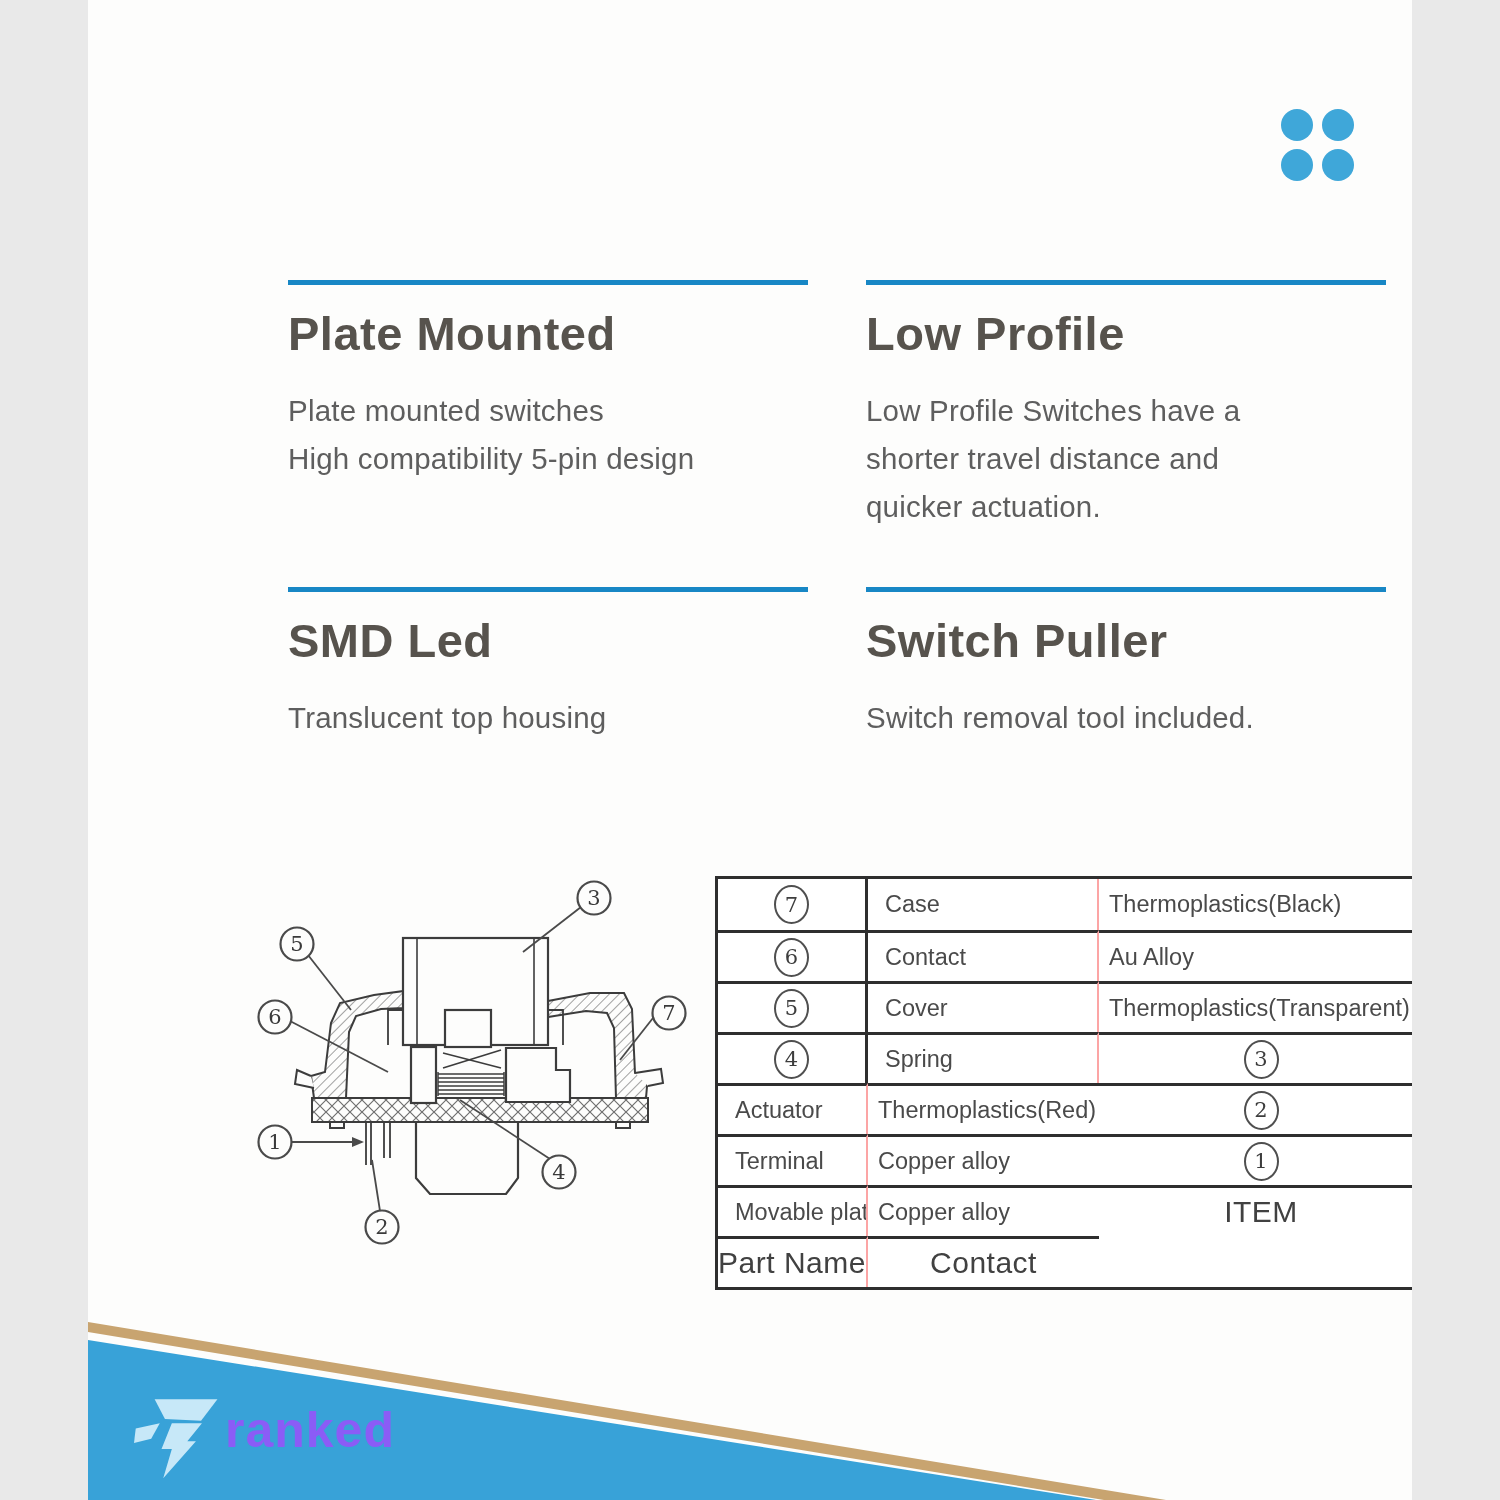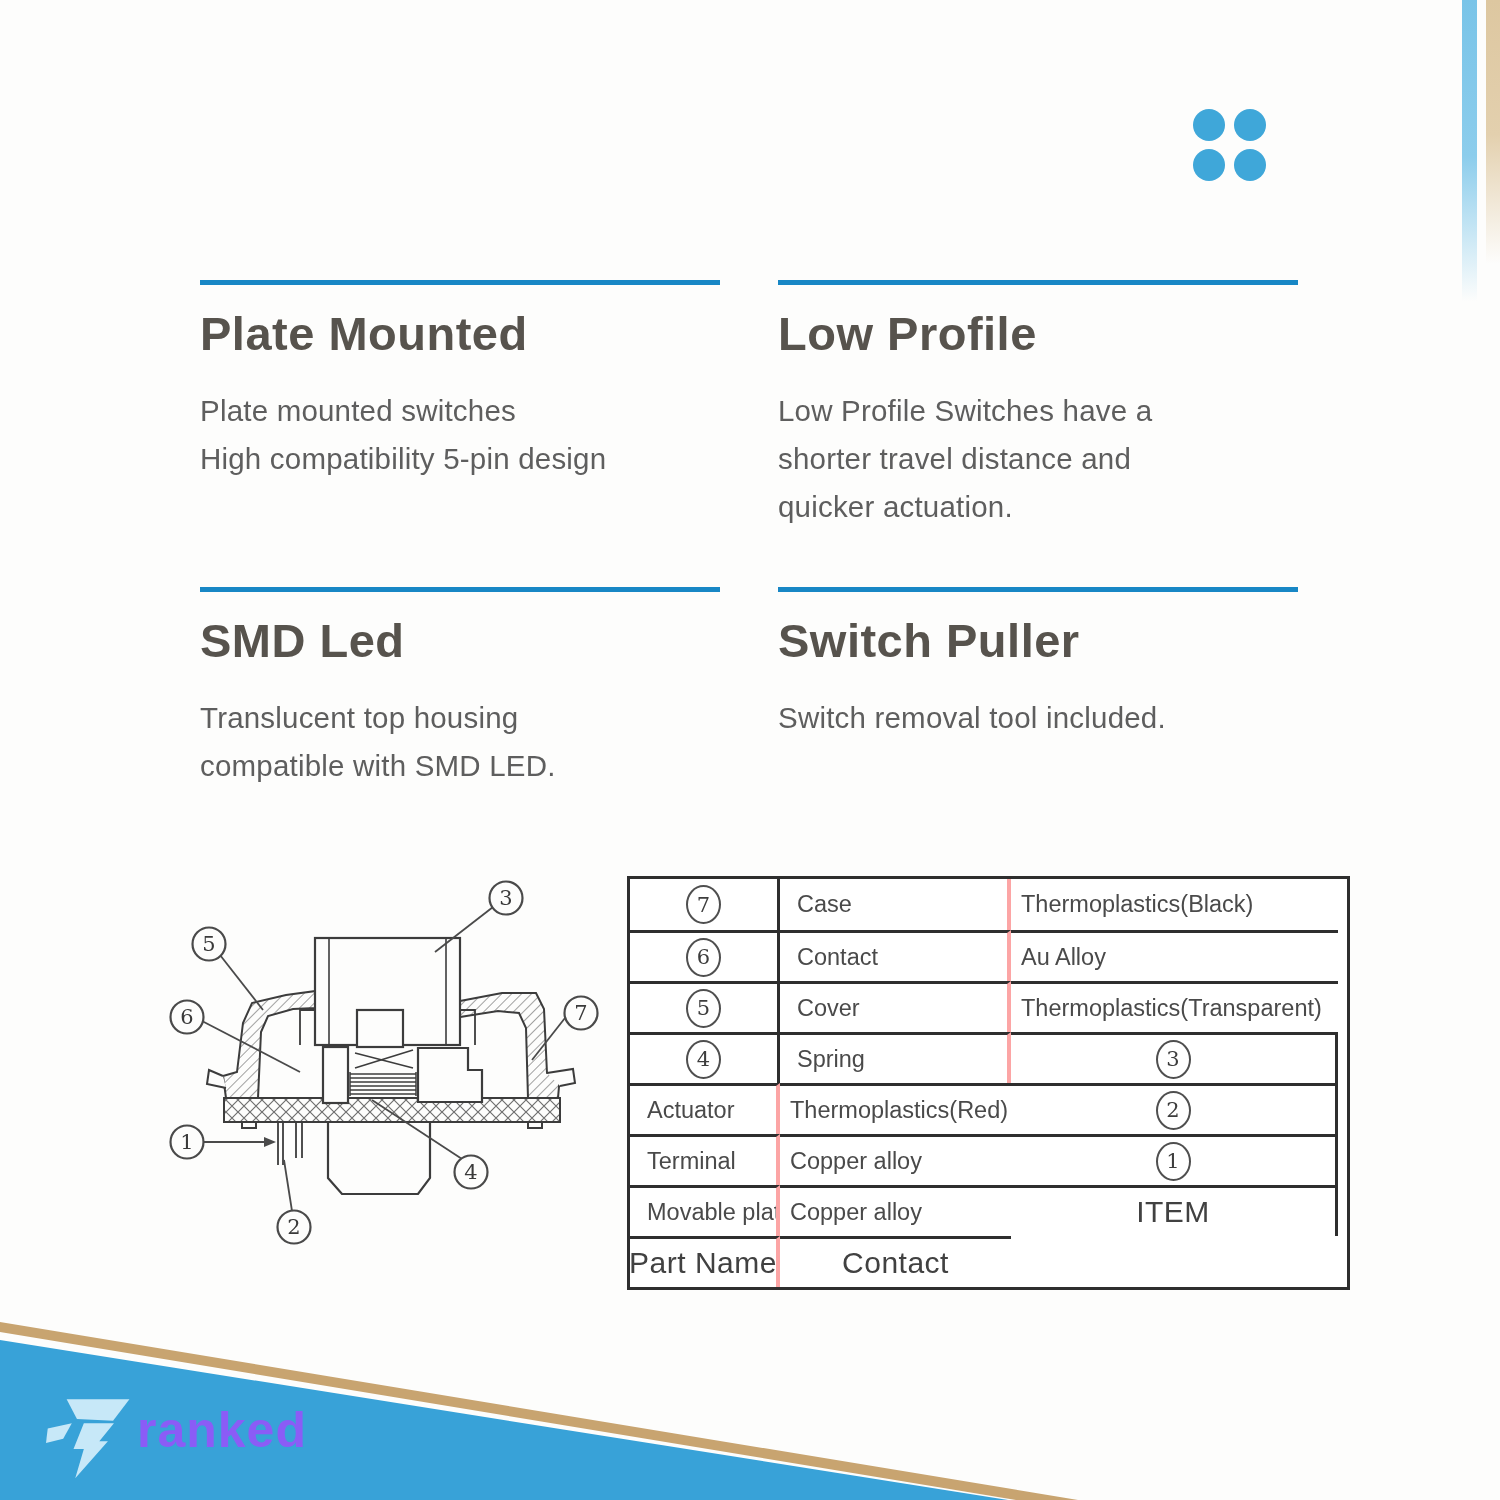--- a/index.html
+++ b/index.html
@@ -1,17 +1,17 @@
 <!DOCTYPE html>
 <html><head>
 <meta charset="utf-8">
 <style>
   html,body{margin:0;padding:0;background:#e9e9e9;}
   #canvas{
-    position:relative;width:1500px;height:1500px;margin:0 auto;
+    position:relative;width:1324px;height:1500px;margin:0 auto;
     background:#fdfdfc;overflow:hidden;
     font-family:"Liberation Sans",sans-serif;
   }
   
   .edge-stripe{position:absolute;top:0;}
   .edge-stripe.blue{left:1462px;width:15px;height:520px;
     background:linear-gradient(to bottom,#79c4e8 0%,#8ccdec 30%,rgba(140,205,236,0) 58%);}
   .edge-stripe.tan{left:1486px;width:14px;height:480px;
     background:linear-gradient(to bottom,#ddc7a0 0%,#e3d0ae 28%,rgba(227,208,174,0) 55%);}
   
@@ -30,21 +30,21 @@
     border:3px solid #2e2e2e;display:grid;
     grid-template-columns:150px 231px 327px;grid-auto-rows:51px;
     background:#fff;color:#4a4a4a;
   }
   .ptable .cell{
     display:flex;align-items:center;font-size:23.5px;
     border-top:3px solid #2e2e2e;overflow:hidden;white-space:nowrap;
   }
   .ptable .r0{border-top:none;}
   .ptable .c0{justify-content:center;border-right:3px solid #2e2e2e;}
-  .ptable .c1{padding-left:17px;border-right:4px solid #fca5a5;}
+  .ptable .c1{padding-left:17px;border-right:2px solid #fca5a5;}
   .ptable .c2{padding-left:10px;}
   .ptable .circ{
     width:31px;height:35px;border:2px solid #4f4f4f;border-radius:50%;
     display:inline-flex;align-items:center;justify-content:center;
     font-family:"DejaVu Serif",serif;font-size:21px;color:#3d3d3d;
   }
   .ptable .foot{justify-content:center;padding-left:0;font-size:30px;color:#414141;letter-spacing:.5px;}
   
   .abs{position:absolute;}
   .logo-text{
@@ -82,21 +82,20 @@
       <div>shorter travel distance and</div>
       <div>quicker actuation.</div>
     </div>
   </section>
 
   <section class="feature" style="left:200px;top:587px;">
     <div class="rule"></div>
     <h2>SMD Led</h2>
     <div class="body">
       <div>Translucent top housing</div>
-      <div>compatible with SMD LED.</div>
     </div>
   </section>
 
   <section class="feature" style="left:778px;top:587px;">
     <div class="rule"></div>
     <h2>Switch Puller</h2>
     <div class="body">
       <div>Switch removal tool included.</div>
     </div>
   </section>

